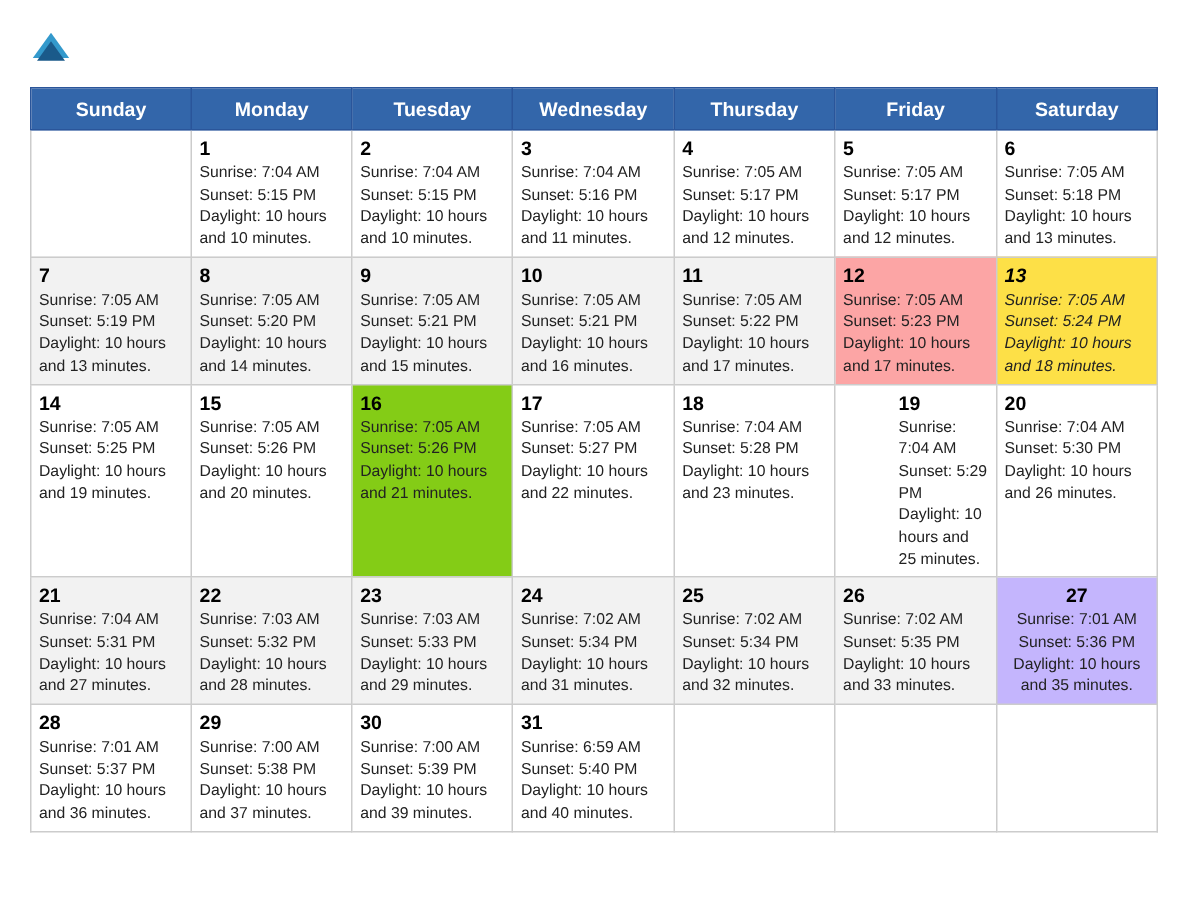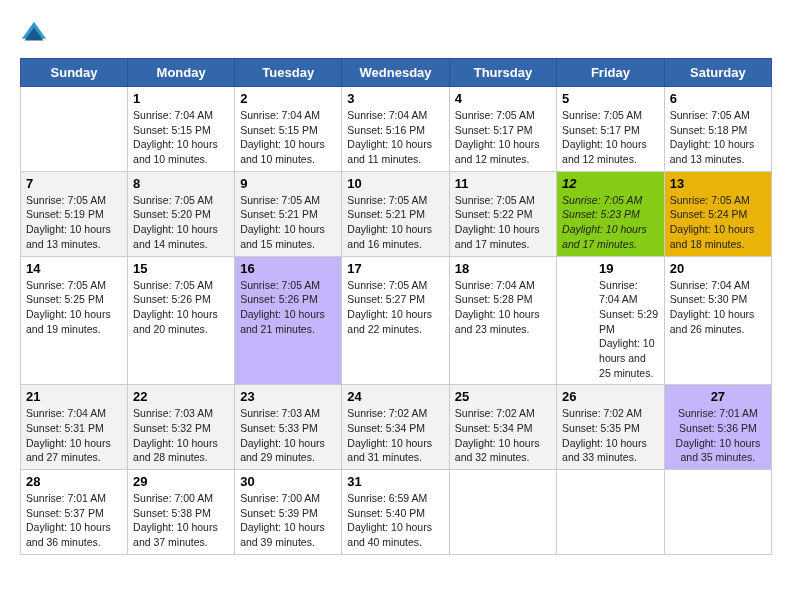--- a/index.html
+++ b/index.html
@@ -162,39 +162,39 @@
           <div class="cell-text">Sunrise: 7:05 AM<br>Sunset: 5:21 PM<br>Daylight: 10 hours and 15 minutes.</div>
         </td>
         <td style="background: rgb(242, 242, 242);">
           <span class="date-num">10</span>
           <div class="cell-text">Sunrise: 7:05 AM<br>Sunset: 5:21 PM<br>Daylight: 10 hours and 16 minutes.</div>
         </td>
         <td style="background: rgb(242, 242, 242);">
           <span class="date-num">11</span>
           <div class="cell-text">Sunrise: 7:05 AM<br>Sunset: 5:22 PM<br>Daylight: 10 hours and 17 minutes.</div>
         </td>
-        <td style="background: #84cc16; font-style: italic;">
+        <td style="background: #fca5a5;">
           <span class="date-num">12</span>
           <div class="cell-text">Sunrise: 7:05 AM<br>Sunset: 5:23 PM<br>Daylight: 10 hours and 17 minutes.</div>
         </td>
-        <td style="background: #eab308;">
+        <td style="background: #fde047; font-style: italic;">
           <span class="date-num">13</span>
           <div class="cell-text">Sunrise: 7:05 AM<br>Sunset: 5:24 PM<br>Daylight: 10 hours and 18 minutes.</div>
         </td>
       </tr>
       <tr>
         <td style="background: rgb(255, 255, 255);">
           <span class="date-num">14</span>
           <div class="cell-text">Sunrise: 7:05 AM<br>Sunset: 5:25 PM<br>Daylight: 10 hours and 19 minutes.</div>
         </td>
         <td style="background: rgb(255, 255, 255);">
           <span class="date-num">15</span>
           <div class="cell-text">Sunrise: 7:05 AM<br>Sunset: 5:26 PM<br>Daylight: 10 hours and 20 minutes.</div>
         </td>
-        <td style="background: #c4b5fd;">
+        <td style="background: #84cc16;">
           <span class="date-num">16</span>
           <div class="cell-text">Sunrise: 7:05 AM<br>Sunset: 5:26 PM<br>Daylight: 10 hours and 21 minutes.</div>
         </td>
         <td style="background: rgb(255, 255, 255);">
           <span class="date-num">17</span>
           <div class="cell-text">Sunrise: 7:05 AM<br>Sunset: 5:27 PM<br>Daylight: 10 hours and 22 minutes.</div>
         </td>
         <td style="background: rgb(255, 255, 255); margin-left: 28px;">
           <span class="date-num">18</span>
           <div class="cell-text">Sunrise: 7:04 AM<br>Sunset: 5:28 PM<br>Daylight: 10 hours and 23 minutes.</div>

